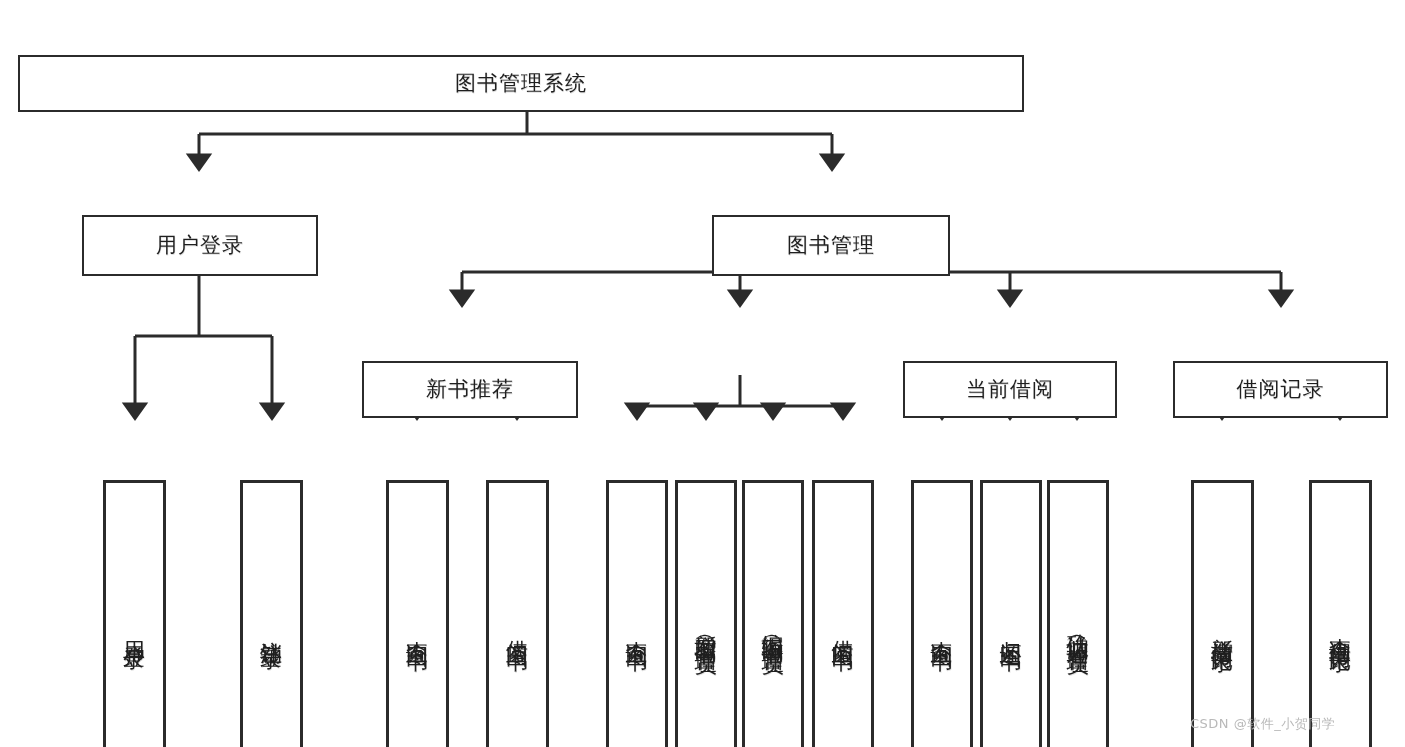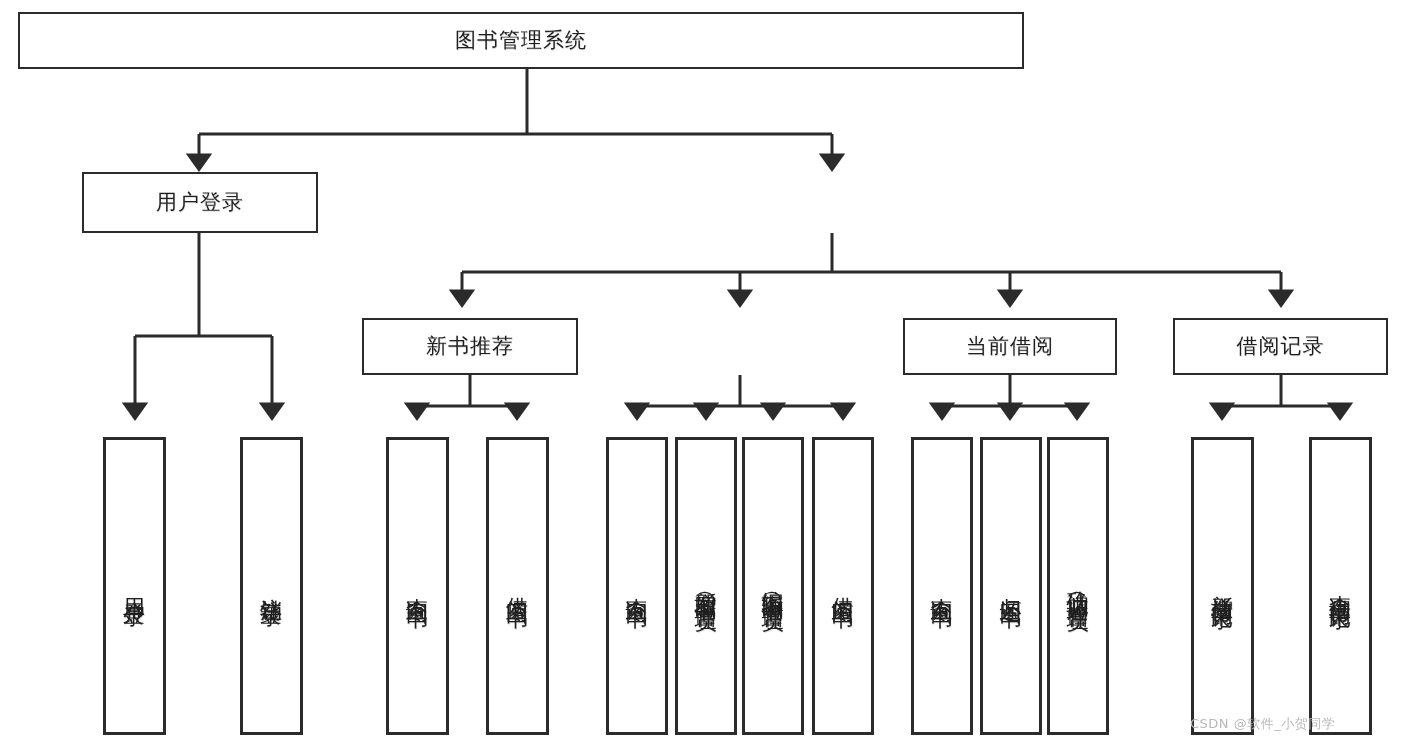--- a/index.html
+++ b/index.html
@@ -8,21 +8,21 @@
     font-family:"DejaVu Sans","Liberation Sans",sans-serif;
     color:#1a1a1a;
   }
   #stage{position:relative;width:1405px;height:747px;background:#fff;}
   svg#wires{position:absolute;left:0;top:0;width:1405px;height:747px;}
   .node{
     position:absolute;
     background:#ffffff;
     border:2px solid #2b2b2b;
     box-sizing:border-box;
-    display:flex;align-items:center;justify-content:center;
+    display:flex;align-items:center;justify-content:center;margin-top:43px;
   }
   .node.root{border-width:2px;}
   .node .label{
     font-size:21px;
     line-height:1.15;
     letter-spacing:1px;
     color:#1f1f1f;
     white-space:nowrap;
     text-shadow:0.5px 0.5px 0 rgba(200,200,200,0.55);
   }
@@ -100,20 +100,23 @@
     </g>
   </svg>
 
   <div class="node root" style="left:18px;top:12px;width:1006px;height:57px;">
     <span class="label">图书管理系统</span>
   </div>
 
   <div class="node" style="left:82px;top:172px;width:236px;height:61px;">
     <span class="label">用户登录</span>
   </div>
+  <div class="node" style="left:712px;top:172px;width:238px;height:61px;">
+    <span class="label">图书管理</span>
+  </div>
 
   <div class="node" style="left:362px;top:318px;width:216px;height:57px;">
     <span class="label">新书推荐</span>
   </div>
   <div class="node" style="left:903px;top:318px;width:214px;height:57px;">
     <span class="label">当前借阅</span>
   </div>
   <div class="node" style="left:1173px;top:318px;width:215px;height:57px;">
     <span class="label">借阅记录</span>
   </div>

